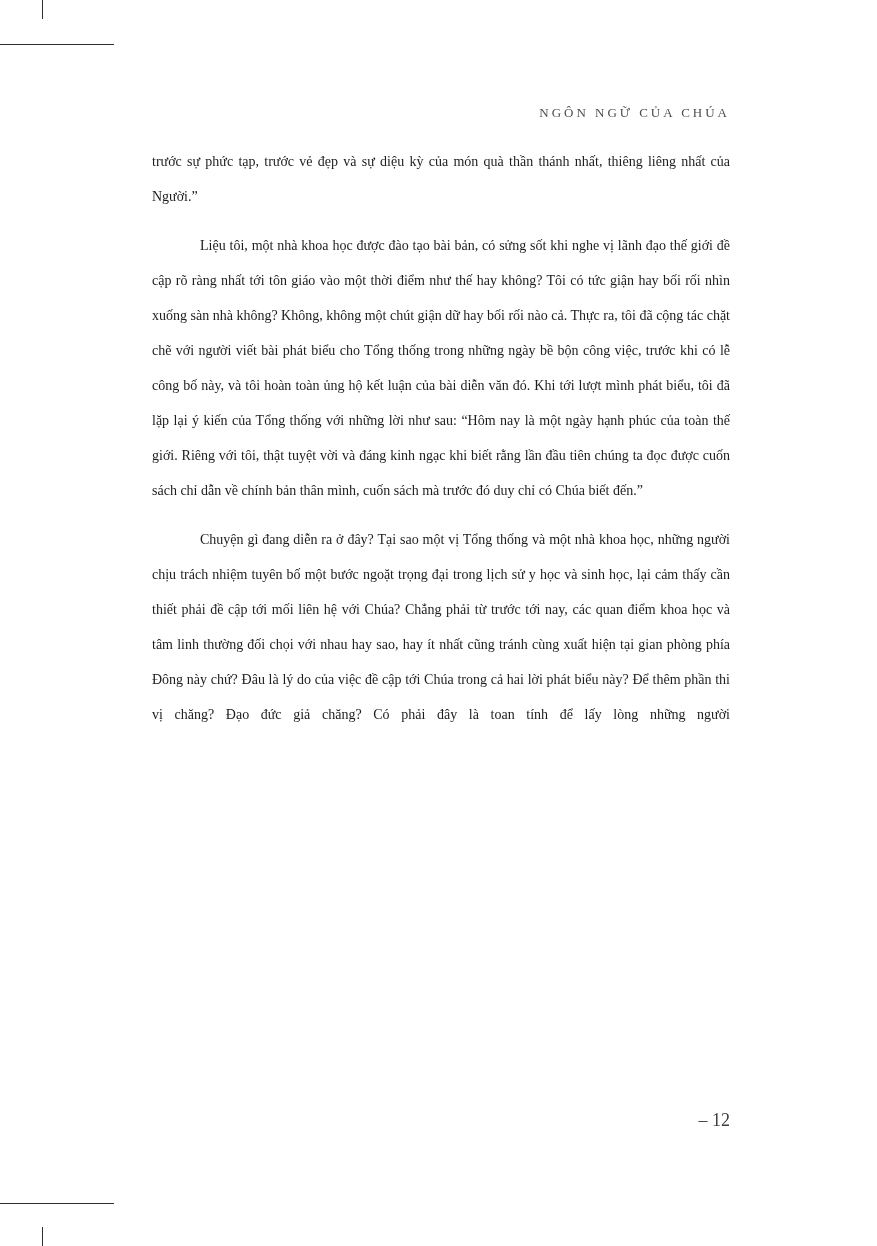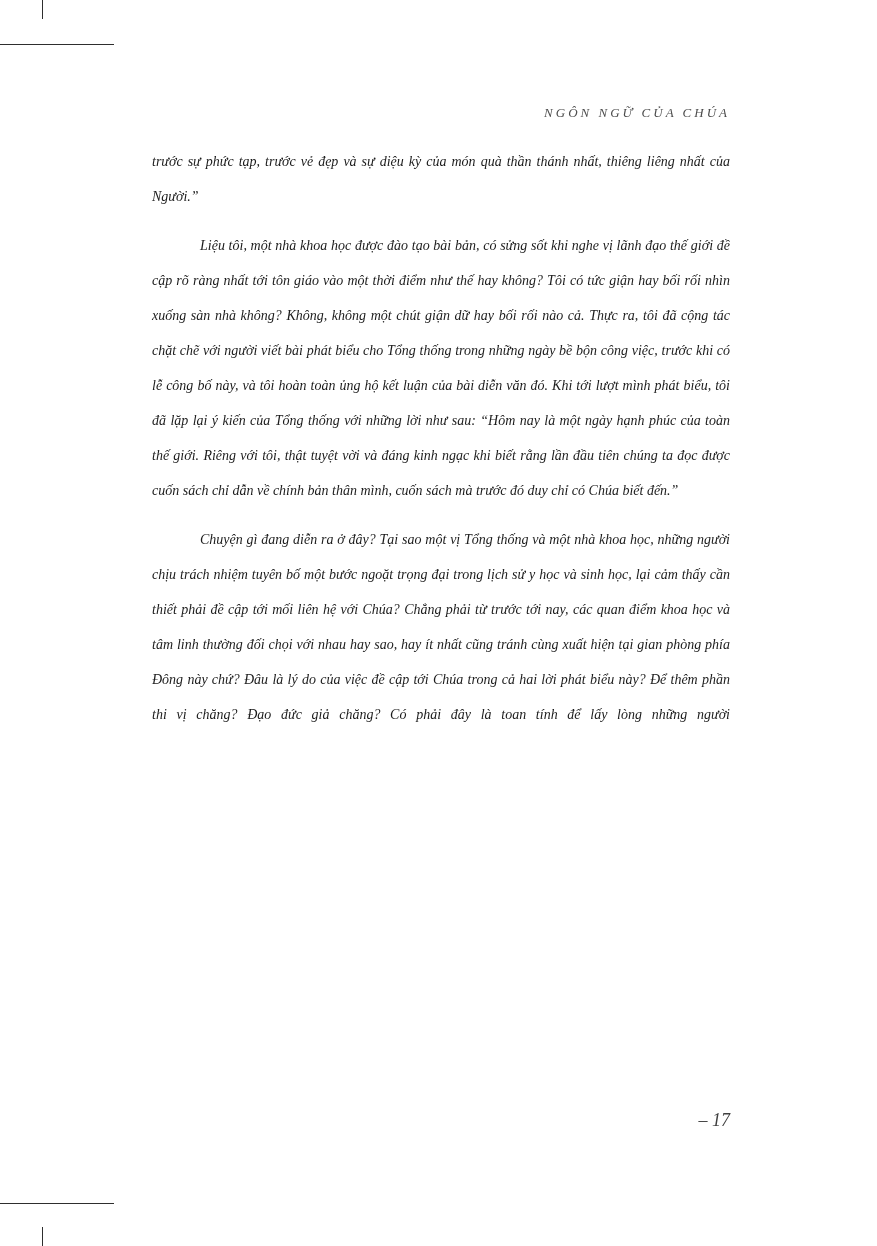--- a/index.html
+++ b/index.html
@@ -7,21 +7,20 @@
     padding: 0;
     background: #ffffff;
   }
   .page {
     position: relative;
     width: 877px;
     height: 1246px;
     background: #ffffff;
     overflow: hidden;
     font-family: "Liberation Serif", "DejaVu Serif", serif;
-    font-style: italic;
   }
   
   .crop-mark {
     position: absolute;
     background: #2e2e2e;
   }
   .crop-v-top    { left: 42px; top: 0;       width: 1px;   height: 19px; }
   .crop-h-top    { left: 0;    top: 44px;    width: 114px; height: 1px;  }
   .crop-h-bottom { left: 0;    top: 1203px;  width: 114px; height: 1px;  }
   .crop-v-bottom { left: 42px; bottom: 0;    width: 1px;   height: 19px; }
@@ -80,15 +79,15 @@
   <div class="crop-mark crop-v-bottom"></div>
 
   <header class="running-header">NGÔN NGỮ CỦA CHÚA</header>
 
   <main class="body-text">
     <p class="para no-indent">trước sự phức tạp, trước vẻ đẹp và sự diệu kỳ của món quà thần thánh nhất, thiêng liêng nhất của Người.”</p>
     <p class="para">Liệu tôi, một nhà khoa học được đào tạo bài bản, có sửng sốt khi nghe vị lãnh đạo thế giới đề cập rõ ràng nhất tới tôn giáo vào một thời điểm như thế hay không? Tôi có tức giận hay bối rối nhìn xuống sàn nhà không? Không, không một chút giận dữ hay bối rối nào cả. Thực ra, tôi đã cộng tác chặt chẽ với người viết bài phát biểu cho Tổng thống trong những ngày bề bộn công việc, trước khi có lễ công bố này, và tôi hoàn toàn ủng hộ kết luận của bài diễn văn đó. Khi tới lượt mình phát biểu, tôi đã lặp lại ý kiến của Tổng thống với những lời như sau: “Hôm nay là một ngày hạnh phúc của toàn thế giới. Riêng với tôi, thật tuyệt vời và đáng kinh ngạc khi biết rằng lần đầu tiên chúng ta đọc được cuốn sách chỉ dẫn về chính bản thân mình, cuốn sách mà trước đó duy chỉ có Chúa biết đến.”</p>
     <p class="para continues">Chuyện gì đang diễn ra ở đây? Tại sao một vị Tổng thống và một nhà khoa học, những người chịu trách nhiệm tuyên bố một bước ngoặt trọng đại trong lịch sử y học và sinh học, lại cảm thấy cần thiết phải đề cập tới mối liên hệ với Chúa? Chẳng phải từ trước tới nay, các quan điểm khoa học và tâm linh thường đối chọi với nhau hay sao, hay ít nhất cũng tránh cùng xuất hiện tại gian phòng phía Đông này chứ? Đâu là lý do của việc đề cập tới Chúa trong cả hai lời phát biểu này? Để thêm phần thi vị chăng? Đạo đức giả chăng? Có phải đây là toan tính để lấy lòng những người</p>
   </main>
 
-  <footer class="page-number">– 17</footer>
+  <footer class="page-number">– 12</footer>
 
 </div>
 
 </body></html>

